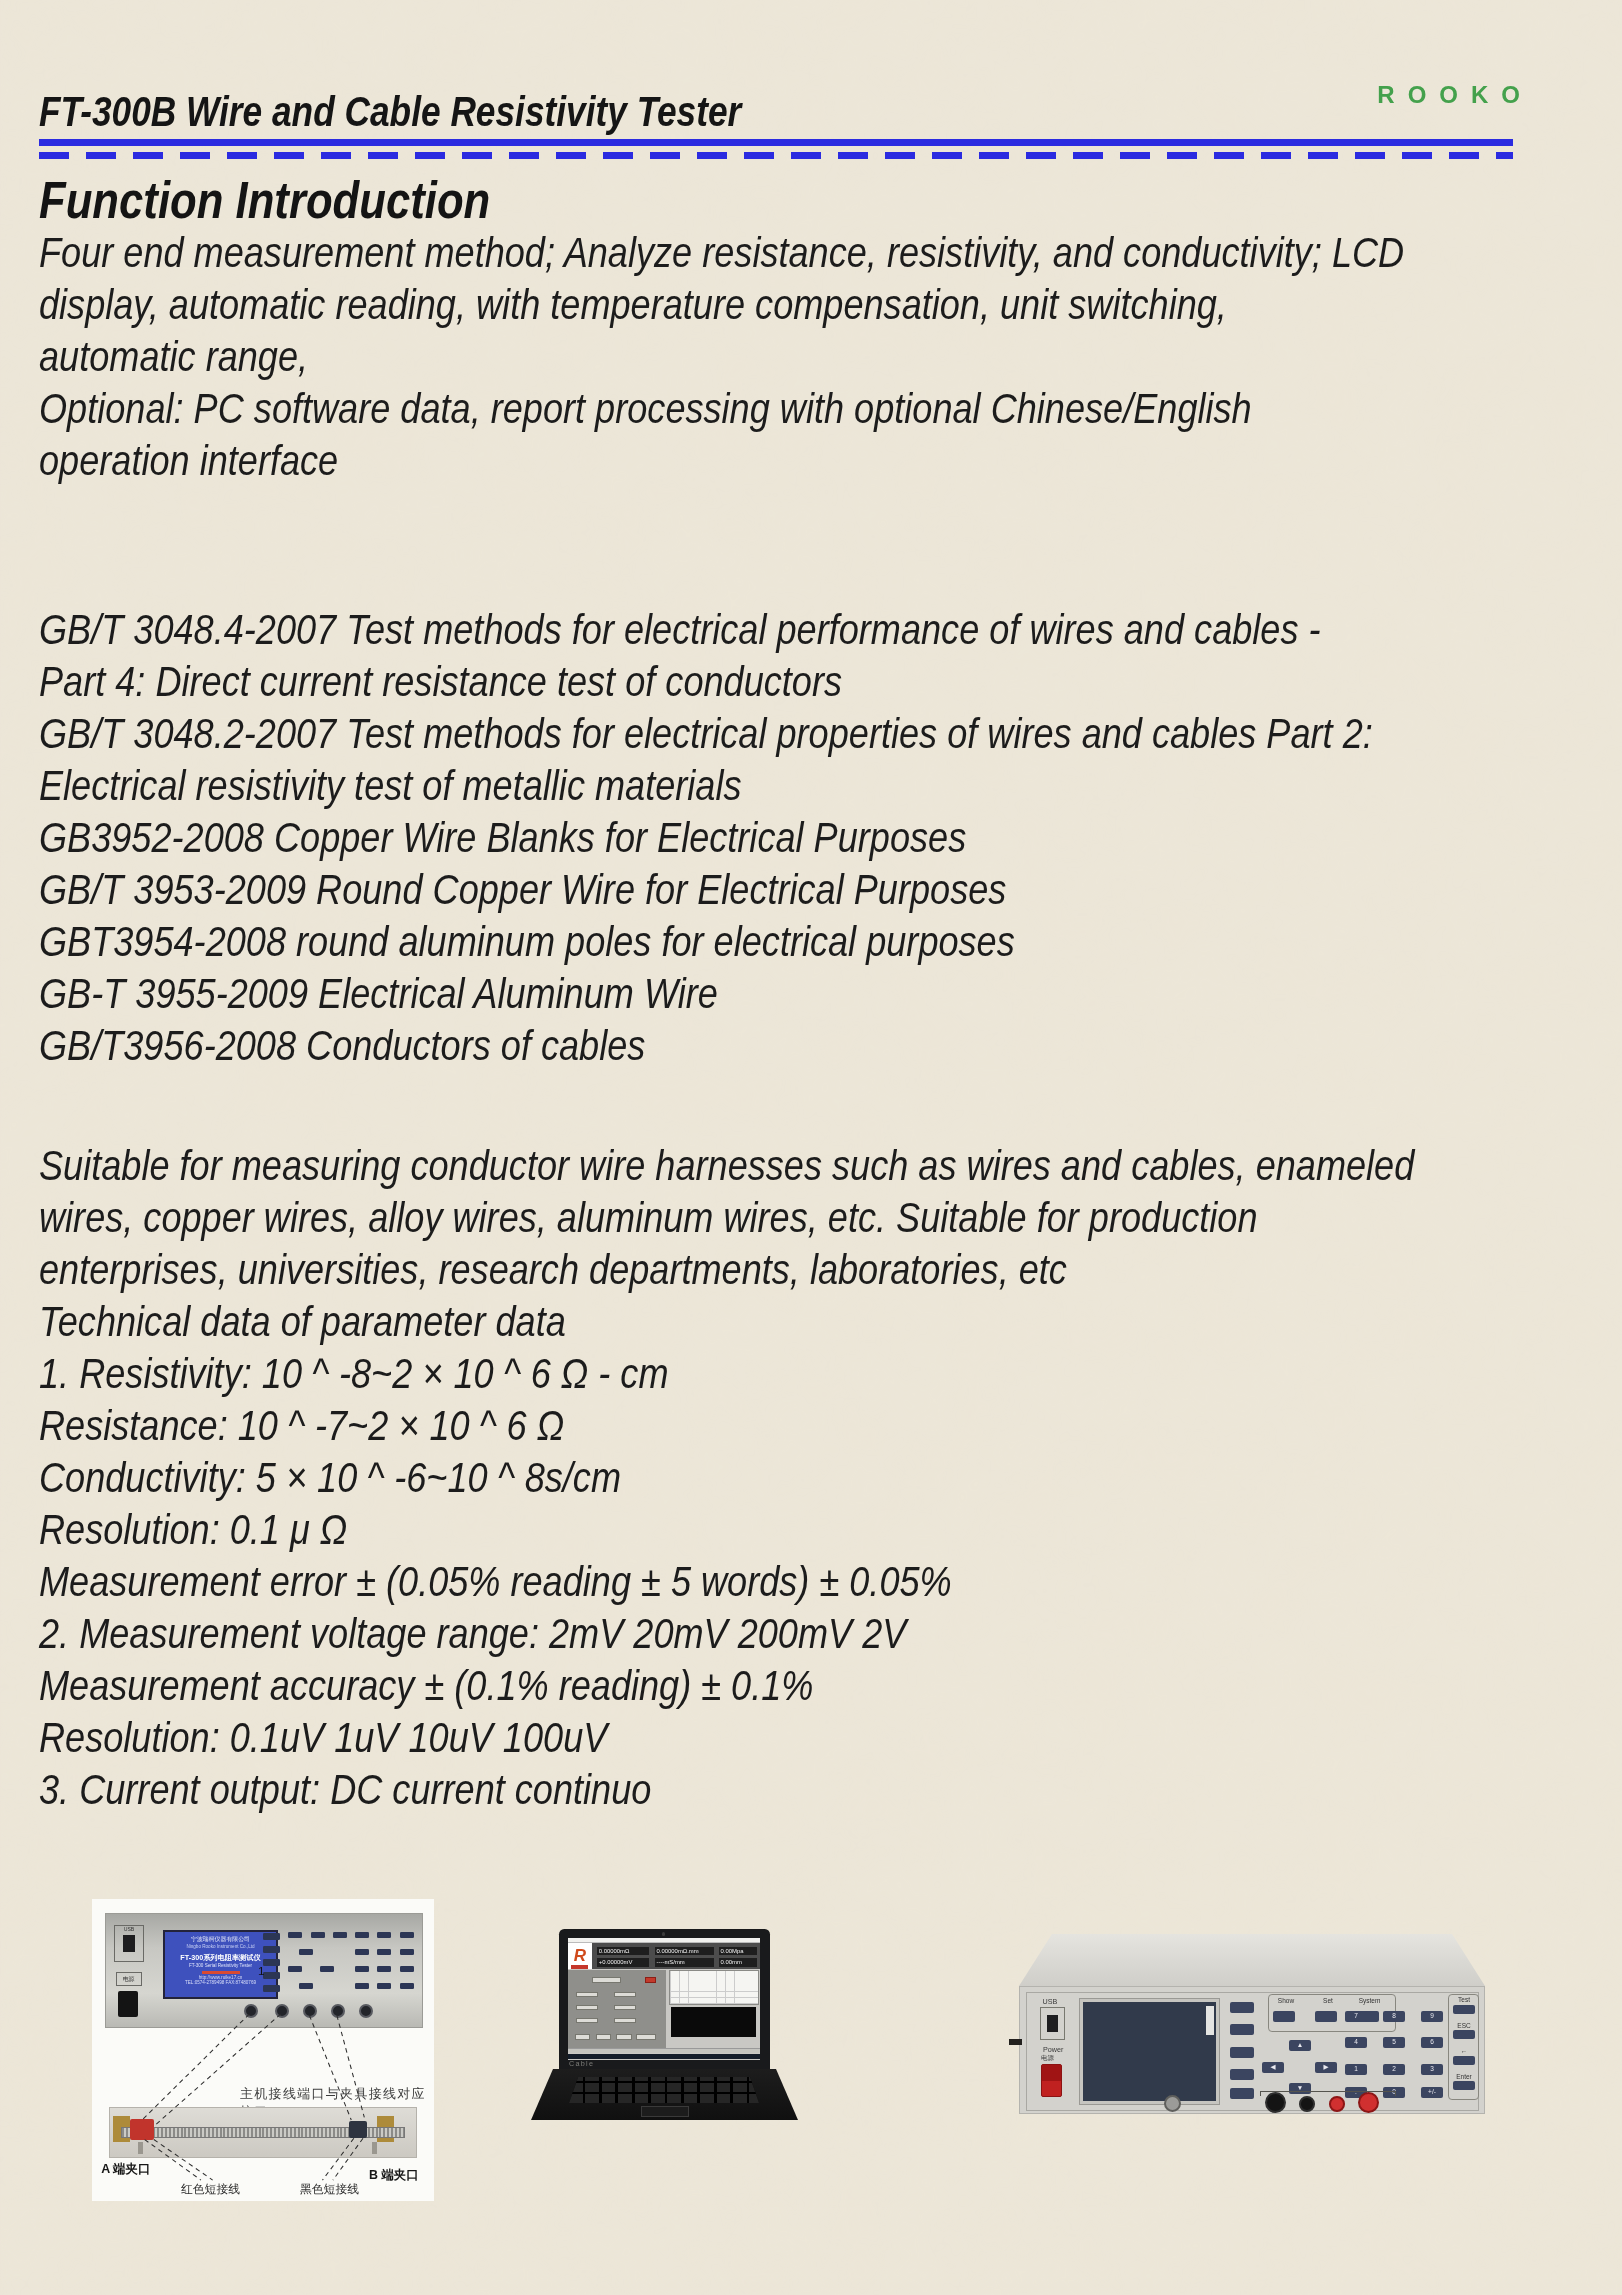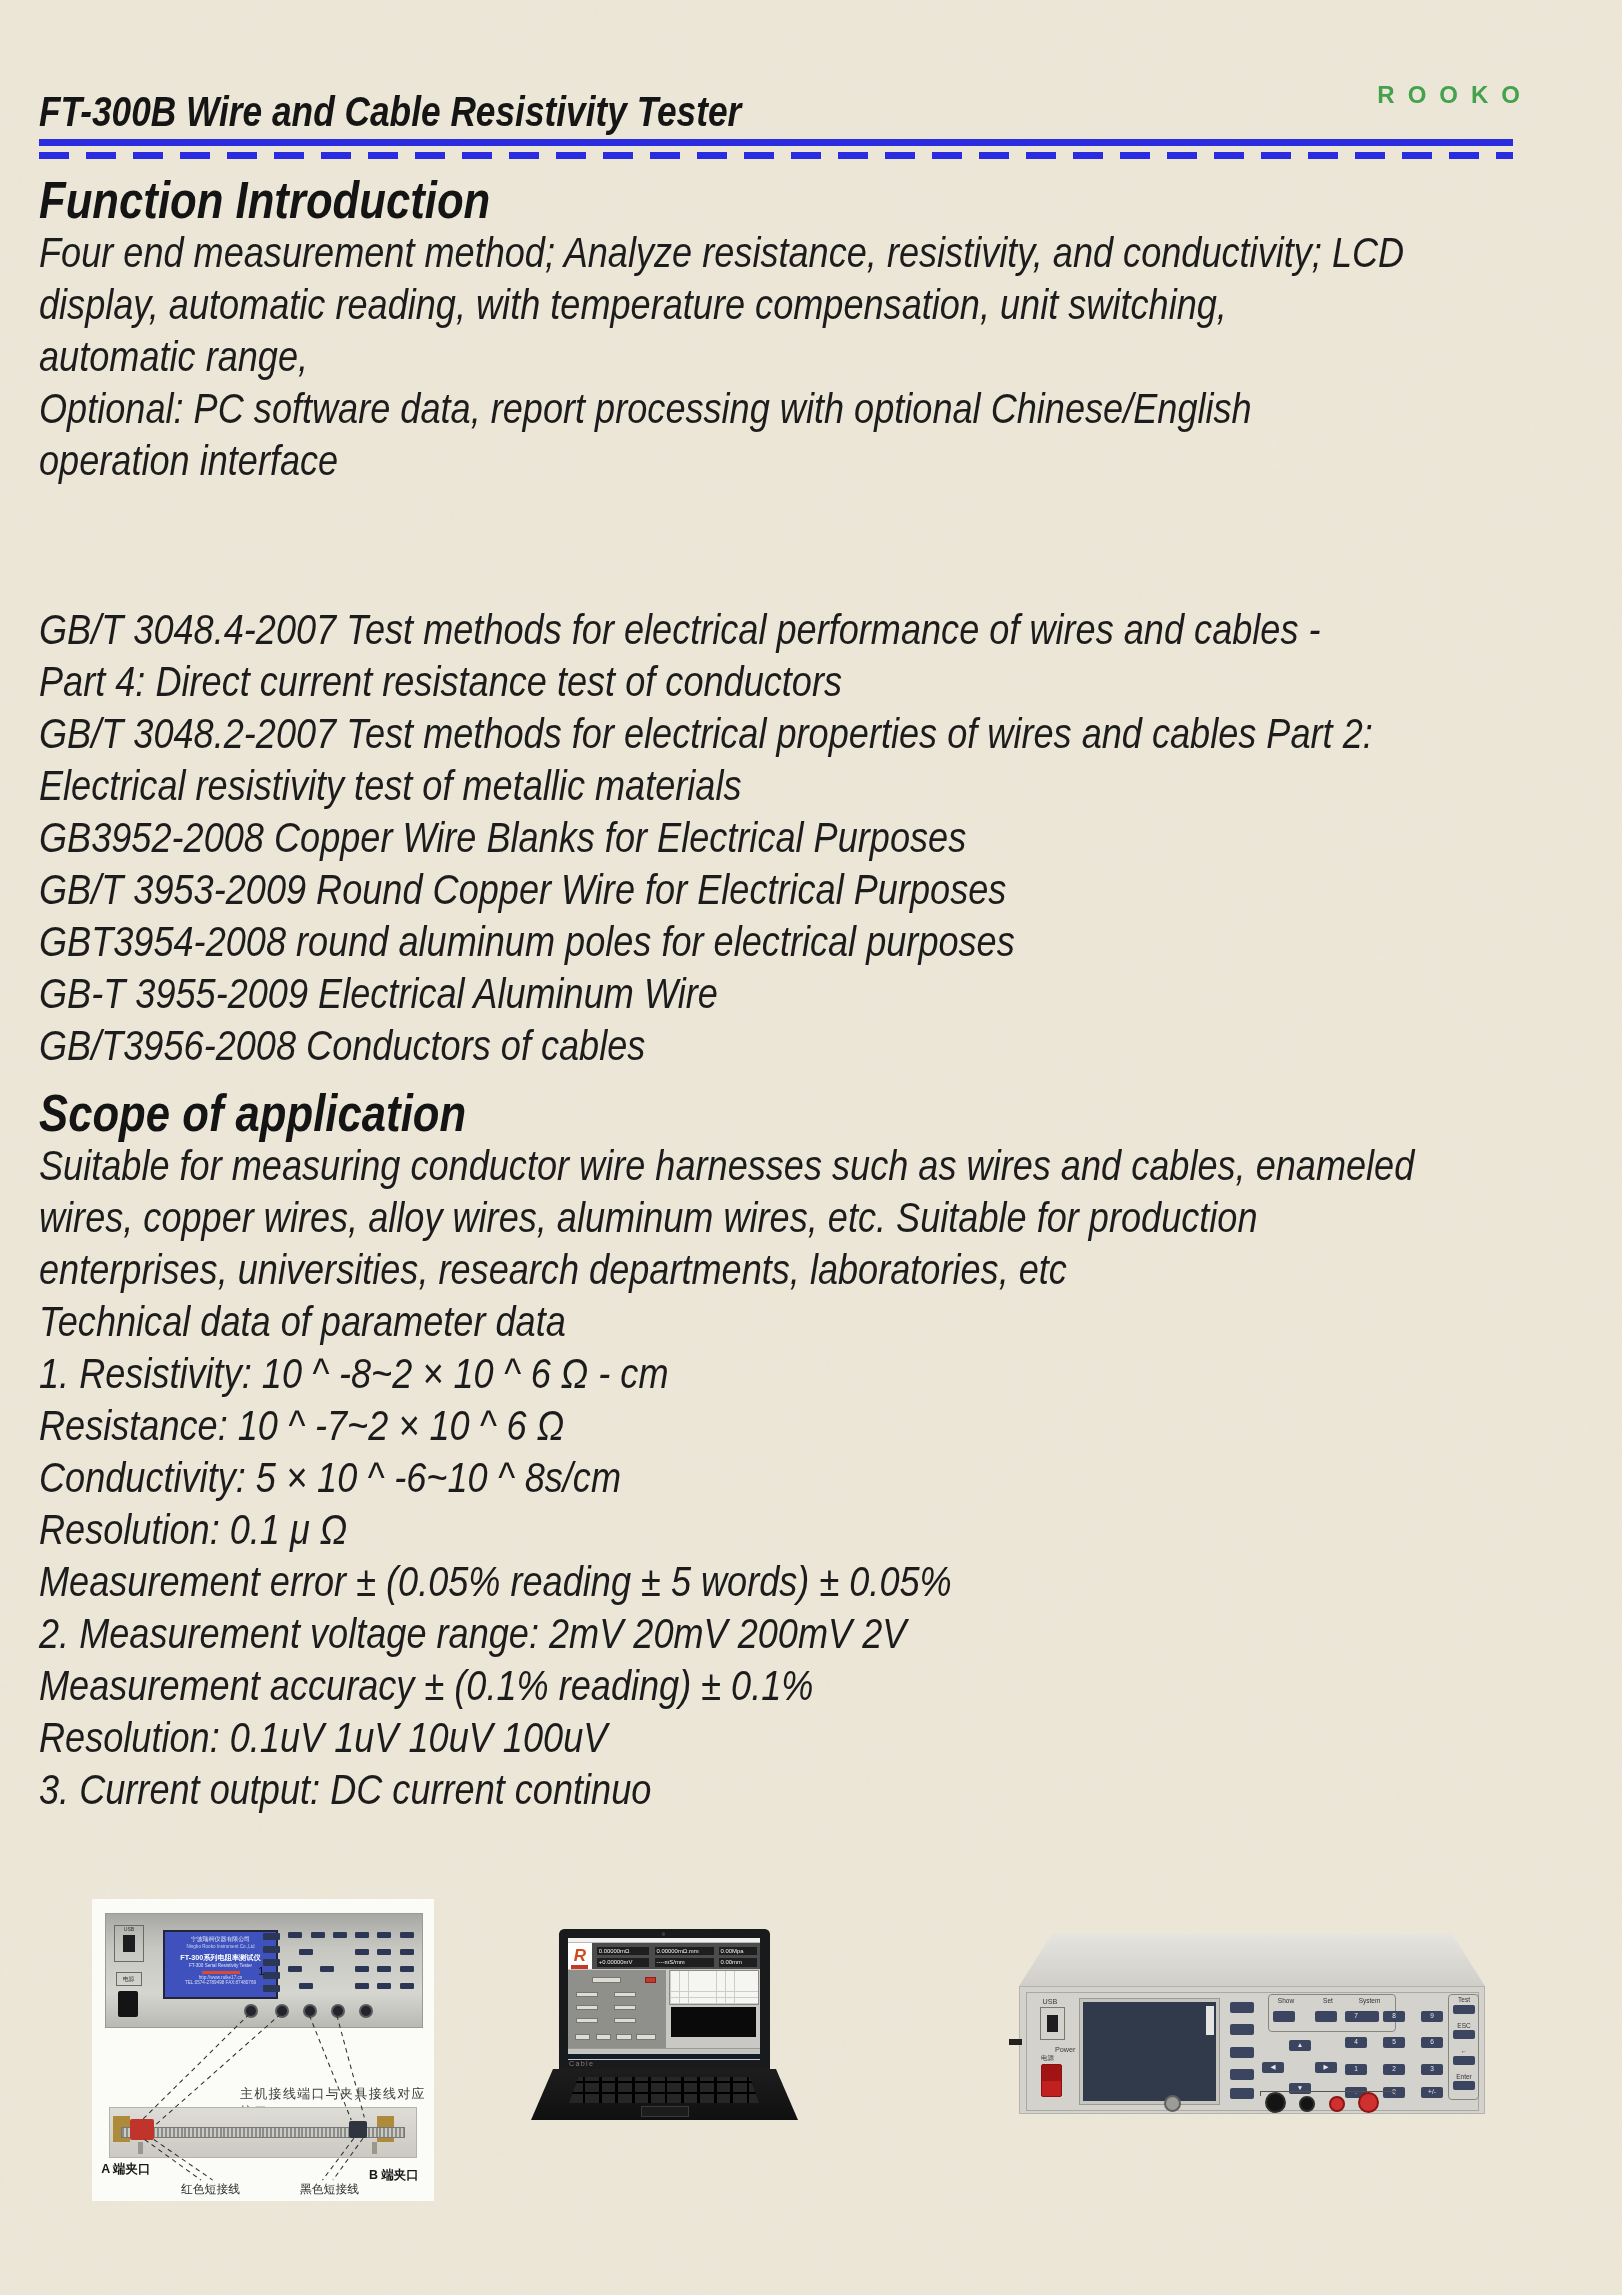--- a/index.html
+++ b/index.html
@@ -138,21 +138,20 @@
     <div class="ln"><span class="cond">Part 4: Direct current resistance test of conductors</span></div>
     <div class="ln"><span class="cond">GB/T 3048.2-2007 Test methods for electrical properties of wires and cables Part 2:</span></div>
     <div class="ln"><span class="cond">Electrical resistivity test of metallic materials</span></div>
     <div class="ln"><span class="cond">GB3952-2008 Copper Wire Blanks for Electrical Purposes</span></div>
     <div class="ln"><span class="cond">GB/T 3953-2009 Round Copper Wire for Electrical Purposes</span></div>
     <div class="ln"><span class="cond">GBT3954-2008 round aluminum poles for electrical purposes</span></div>
     <div class="ln"><span class="cond">GB-T 3955-2009 Electrical Aluminum Wire</span></div>
     <div class="ln"><span class="cond">GB/T3956-2008 Conductors of cables</span></div>
   </div>
 
-  <div class="abs z sec-h" style="top:1086px"><span class="cond">Scope of application</span></div>
   <div class="abs z sec-body" style="top:1139px">
     <div class="ln"><span class="cond">Suitable for measuring conductor wire harnesses such as wires and cables, enameled</span></div>
     <div class="ln"><span class="cond">wires, copper wires, alloy wires, aluminum wires, etc. Suitable for production</span></div>
     <div class="ln"><span class="cond">enterprises, universities, research departments, laboratories, etc</span></div>
     <div class="ln"><span class="cond">Technical data of parameter data</span></div>
     <div class="ln"><span class="cond">1. Resistivity: 10 ^ -8~2 × 10 ^ 6 Ω - cm</span></div>
     <div class="ln"><span class="cond">Resistance: 10 ^ -7~2 × 10 ^ 6 Ω</span></div>
     <div class="ln"><span class="cond">Conductivity: 5 × 10 ^ -6~10 ^ 8s/cm</span></div>
     <div class="ln"><span class="cond">Resolution: 0.1 μ Ω</span></div>
     <div class="ln"><span class="cond">Measurement error ± (0.05% reading ± 5 words) ± 0.05%</span></div>
@@ -279,21 +278,21 @@
 
   <div class="abs z figC">
     <div class="abs topface"></div>
     <div class="abs front"></div>
     <div class="abs inner"></div>
     <div class="abs sideplug"></div>
     <div class="lbl" style="left:23.6px;top:63px">USB</div>
     <div class="abs usbport">
         <div class="usbdark"></div>
       </div>
-    <div class="lbl" style="left:36px;top:111px">Power</div>
+    <div class="lbl" style="left:24px;top:111px">Power</div>
     <div class="lbl zh" style="left:22px;top:120px">电源</div>
     <div class="abs pswitch">
         <div class="half"></div>
       </div>
     <div class="abs bezel"></div>
     <div class="abs lcd"></div>
     <div class="abs lcdstrip"></div>
     <div class="softkey" style="top:68px"></div>
     <div class="softkey" style="top:90px"></div>
     <div class="softkey" style="top:113px"></div>

